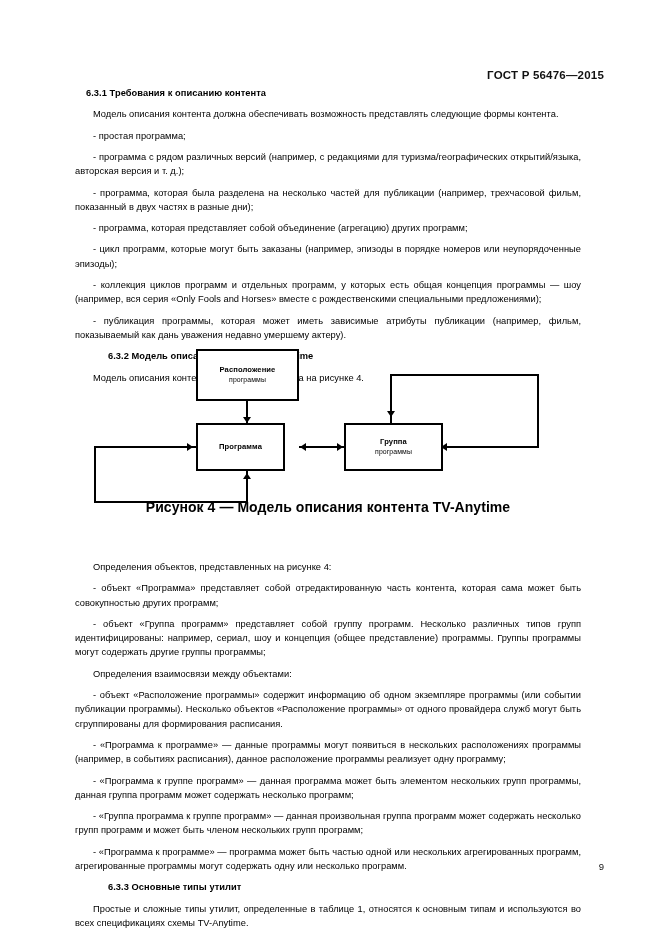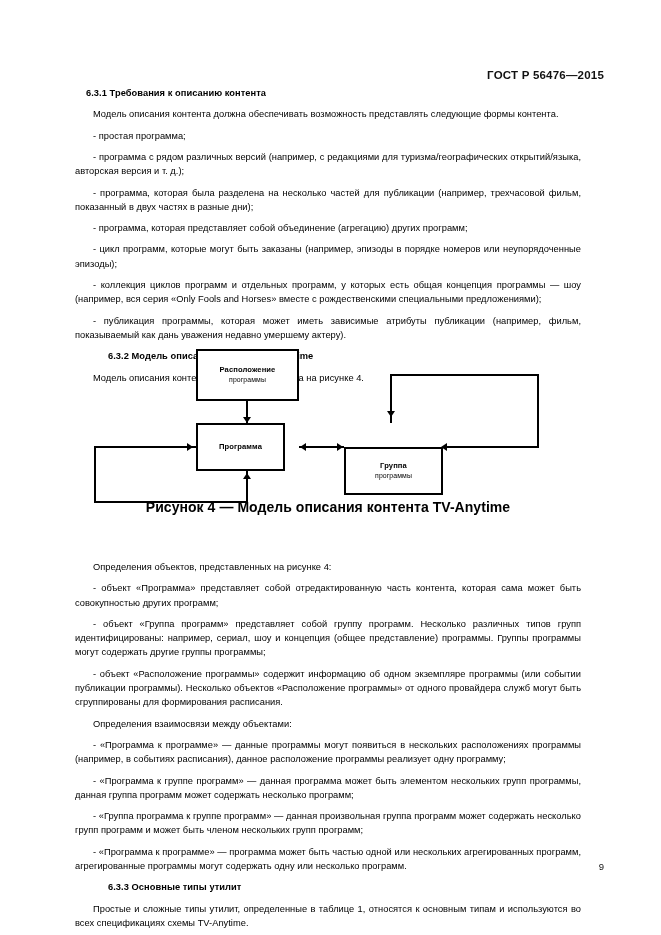--- a/index.html
+++ b/index.html
@@ -111,21 +111,21 @@
     letter-spacing: 0.1px;
   }
   .node .l2 {
     font-size: 6.9px;
     line-height: 9.5px;
     letter-spacing: 0.1px;
   }
 
   #node-location { left: 128px; top: 2px;  width: 103px; height: 52px; }
   #node-program  { left: 128px; top: 76px; width: 89px; height: 48px; }
-  #node-group    { left: 276px; top: 76px; width: 99px;  height: 48px; margin-top: 24px; }
+  #node-group    { left: 276px; top: 76px; width: 99px;  height: 48px; }
 
   
   .ln {
     position: absolute;
     background: #000000;
     z-index: 1;
   }
   .lnh { height: 2px; }
   .lnv { width: 2px; }
 
@@ -211,23 +211,23 @@
 
     </div>
 
     <div class="fig-caption">Рисунок 4 — Модель описания контента TV-Anytime</div>
   </div>
 
   <div class="content" style="top:553px;">
     <p class="body indent nojust">Определения объектов, представленных на рисунке 4:</p>
     <p class="body dash">- объект «Программа» представляет собой отредактированную часть контента, которая сама может быть совокупностью других программ;</p>
     <p class="body dash">- объект «Группа программ» представляет собой группу программ. Несколько различных типов групп идентифицированы: например, сериал, шоу и концепция (общее представление) программы. Группы программы могут содержать другие группы программы;</p>
+    <p class="body indent nojust">Определения взаимосвязи между объектами:</p>
+
     <p class="body dash">- объект «Расположение программы» содержит информацию об одном экземпляре программы (или событии публикации программы). Несколько объектов «Расположение программы» от одного провайдера служб могут быть сгруппированы для формирования расписания.</p>
-
-    <p class="body indent nojust">Определения взаимосвязи между объектами:</p>
     <p class="body dash">- «Программа к программе» — данные программы могут появиться в нескольких расположениях программы (например, в событиях расписания), данное расположение программы реализует одну программу;</p>
     <p class="body dash">- «Программа к группе программ» — данная программа может быть элементом нескольких групп программы, данная группа программ может содержать несколько программ;</p>
     <p class="body dash">- «Группа программа к группе программ» — данная произвольная группа программ может содержать несколько групп программ и может быть членом нескольких групп программ;</p>
     <p class="body dash">- «Программа к программе» — программа может быть частью одной или нескольких агрегированных программ, агрегированные программы могут содержать одну или несколько программ.</p>
 
     <div class="h3 tight">6.3.3 Основные типы утилит</div>
     <p class="body indent">Простые и сложные типы утилит, определенные в таблице 1, относятся к основным типам и используются во всех спецификациях схемы TV-Anytime.</p>
   </div>
 
   <div class="folio">9</div>

